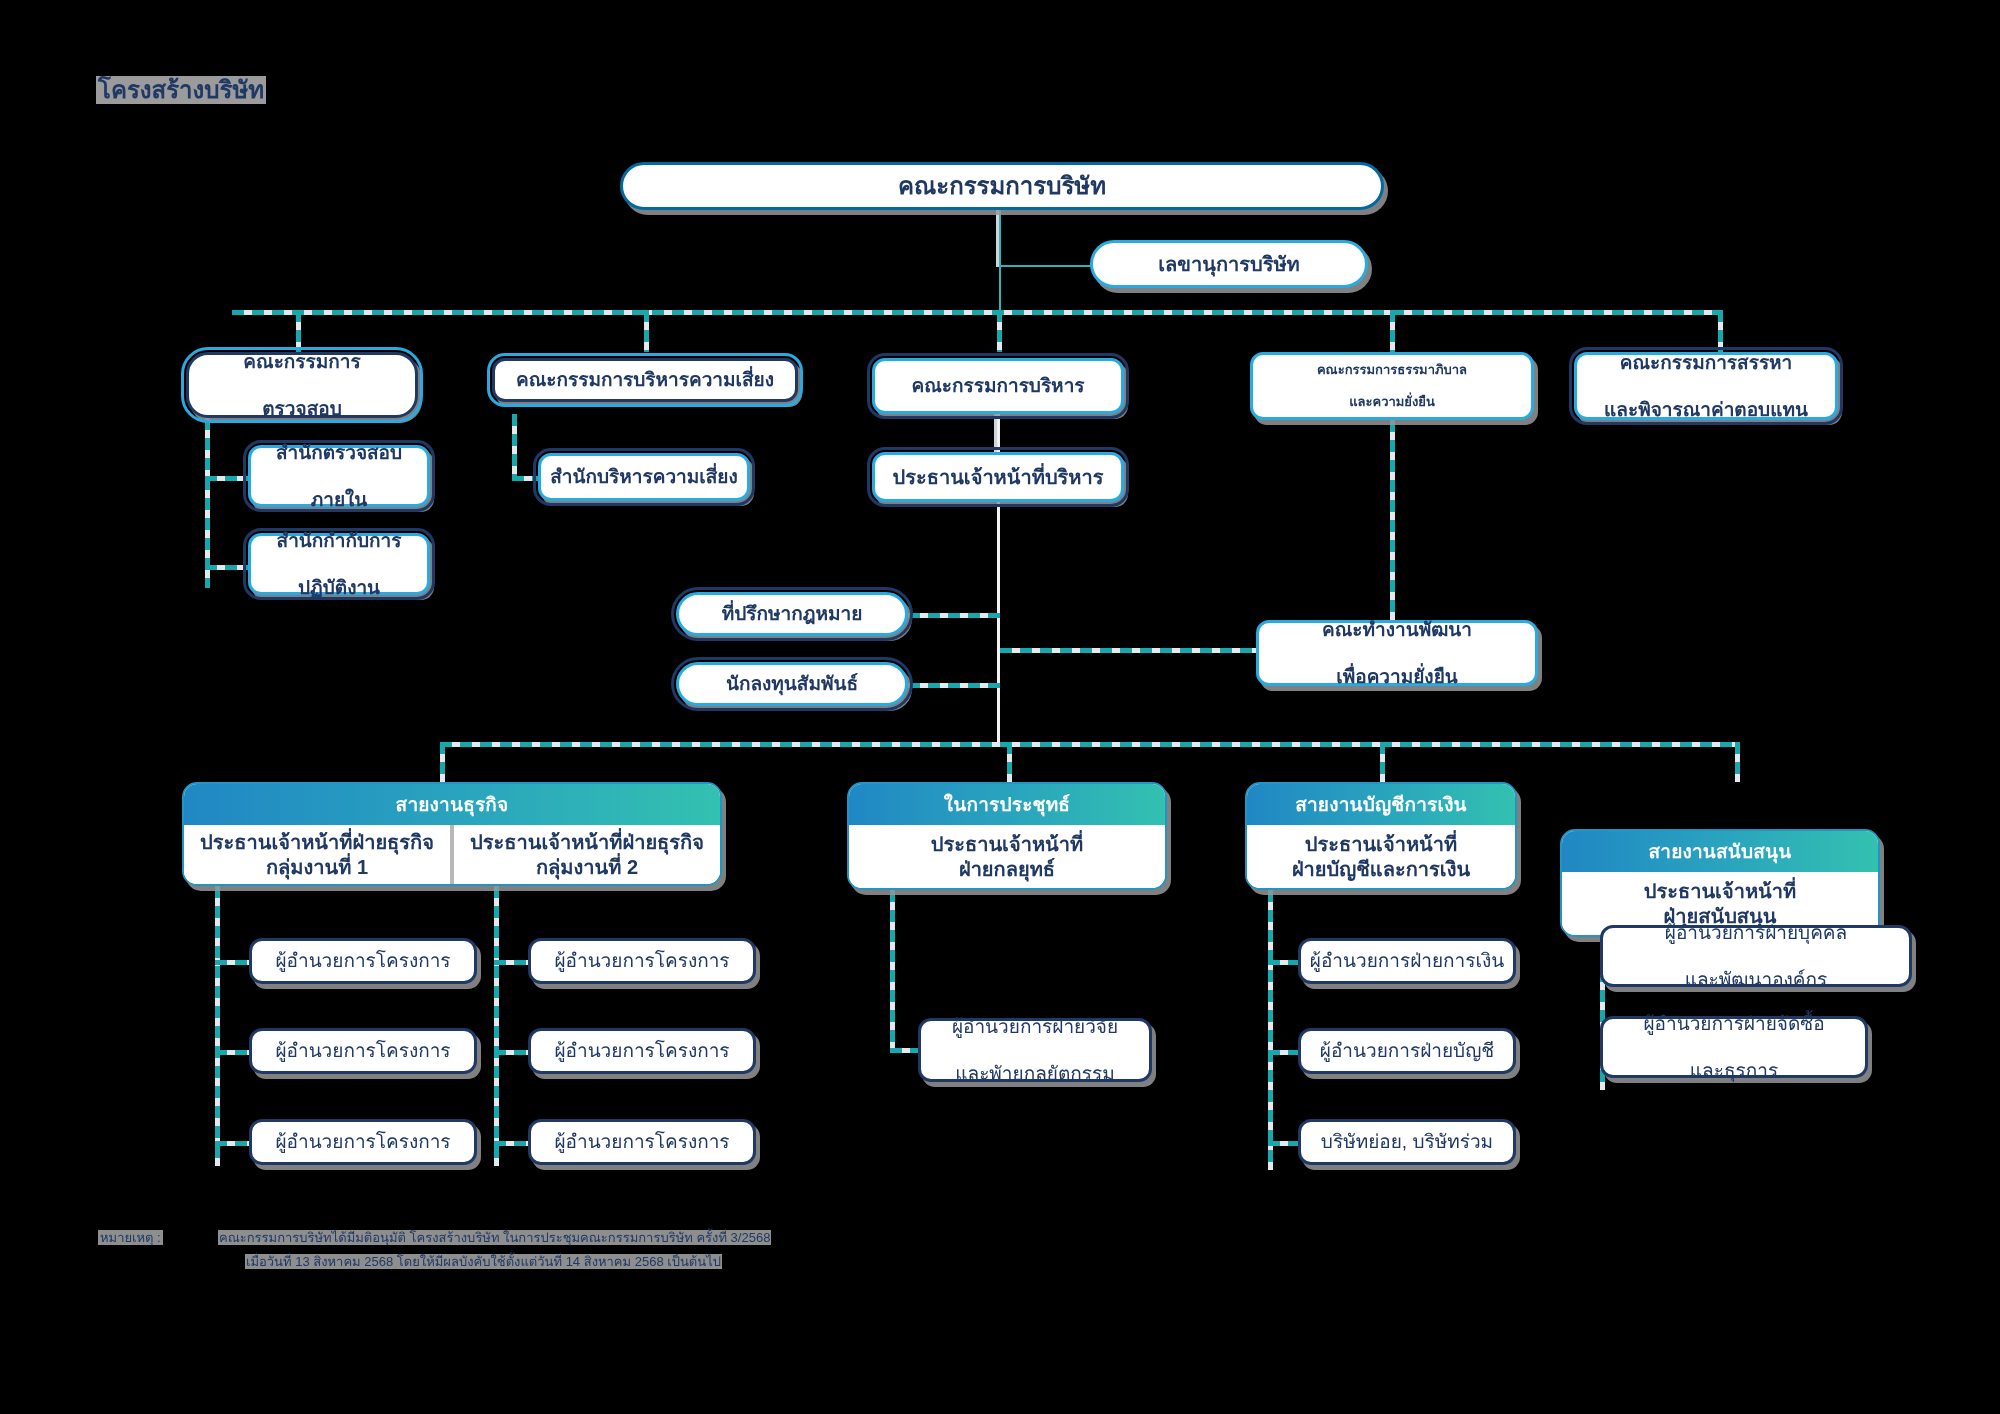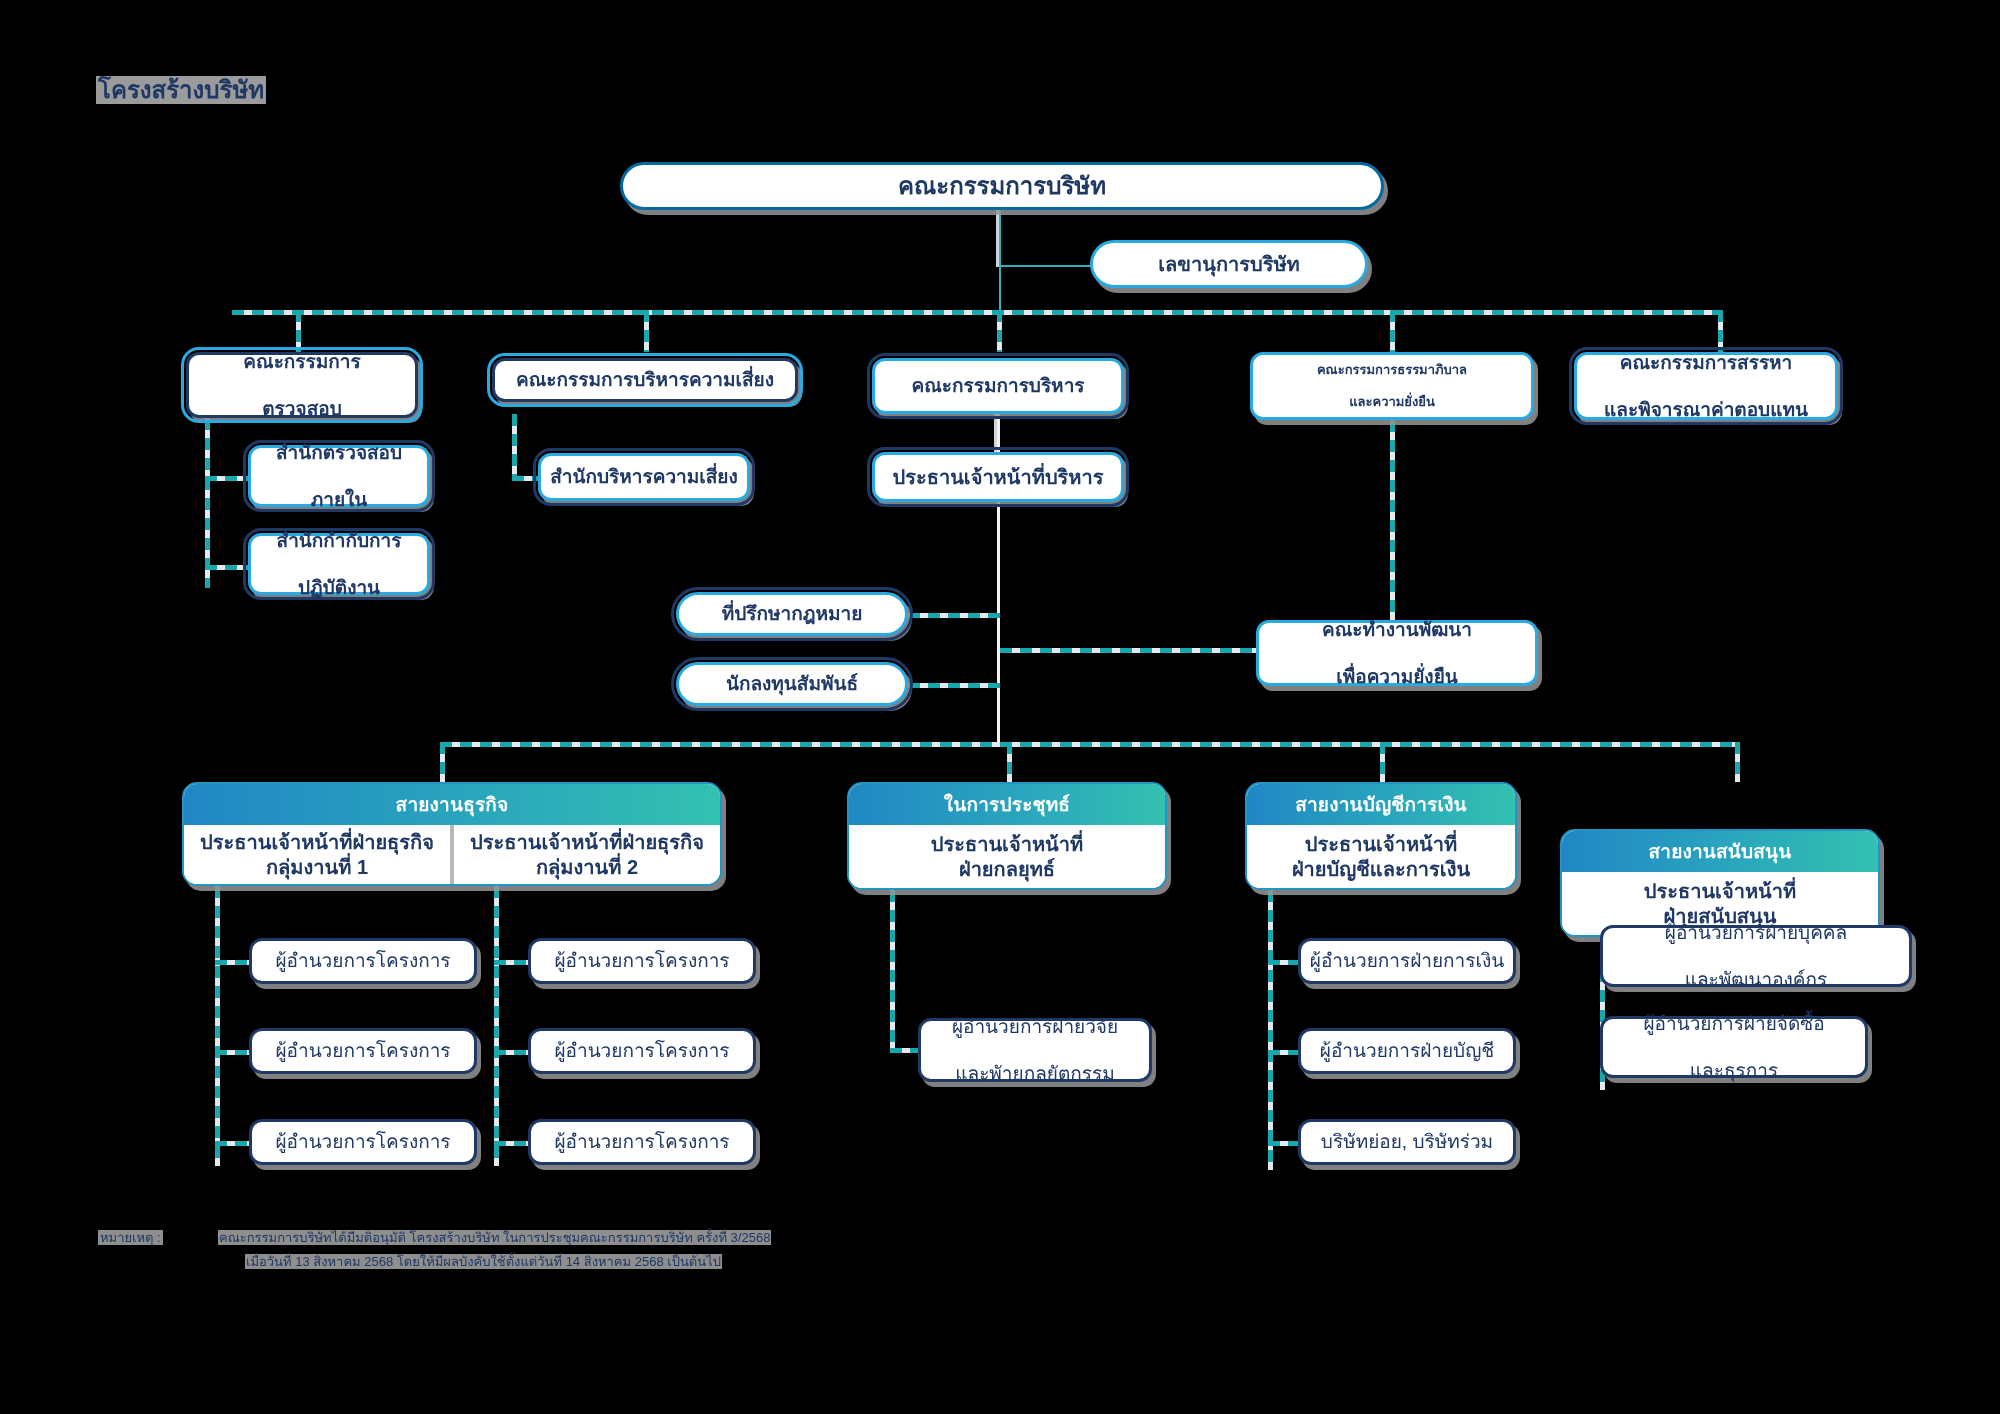--- a/index.html
+++ b/index.html
@@ -146,21 +146,21 @@
   <div class="ln dash-v" style="left:1718px; top:310px; height:42px;"></div>
 
   <div class="node bd-teal" style="left:620px; top:162px; width:764px; height:48px; font-size:24px; border-radius:24px;">
     <span>คณะกรรมการบริษัท</span>
   </div>
 
   <div class="node bd-cyan" style="left:1090px; top:240px; width:278px; height:48px; font-size:20px; border-radius:24px;">
     <span>เลขานุการบริษัท</span>
   </div>
 
-  <div class="node bd-dbl" style="left:186px; top:352px; width:232px; height:66px; font-size:19px;">
+  <div class="node bd-dbl" style="left:186px; top:352px; width:232px; height:66px; font-size:19px;border-radius:22px;">
     <span><span>คณะกรรมการ</span><br><span>ตรวจสอบ</span></span>
   </div>
 
   <div class="node bd-dbl" style="left:492px; top:358px; width:306px; height:44px; font-size:19px;">
     <span>คณะกรรมการบริหารความเสี่ยง</span>
   </div>
 
   <div class="node bd-dbl2" style="left:872px; top:358px; width:252px; height:56px; font-size:19px;">
     <span>คณะกรรมการบริหาร</span>
   </div>

